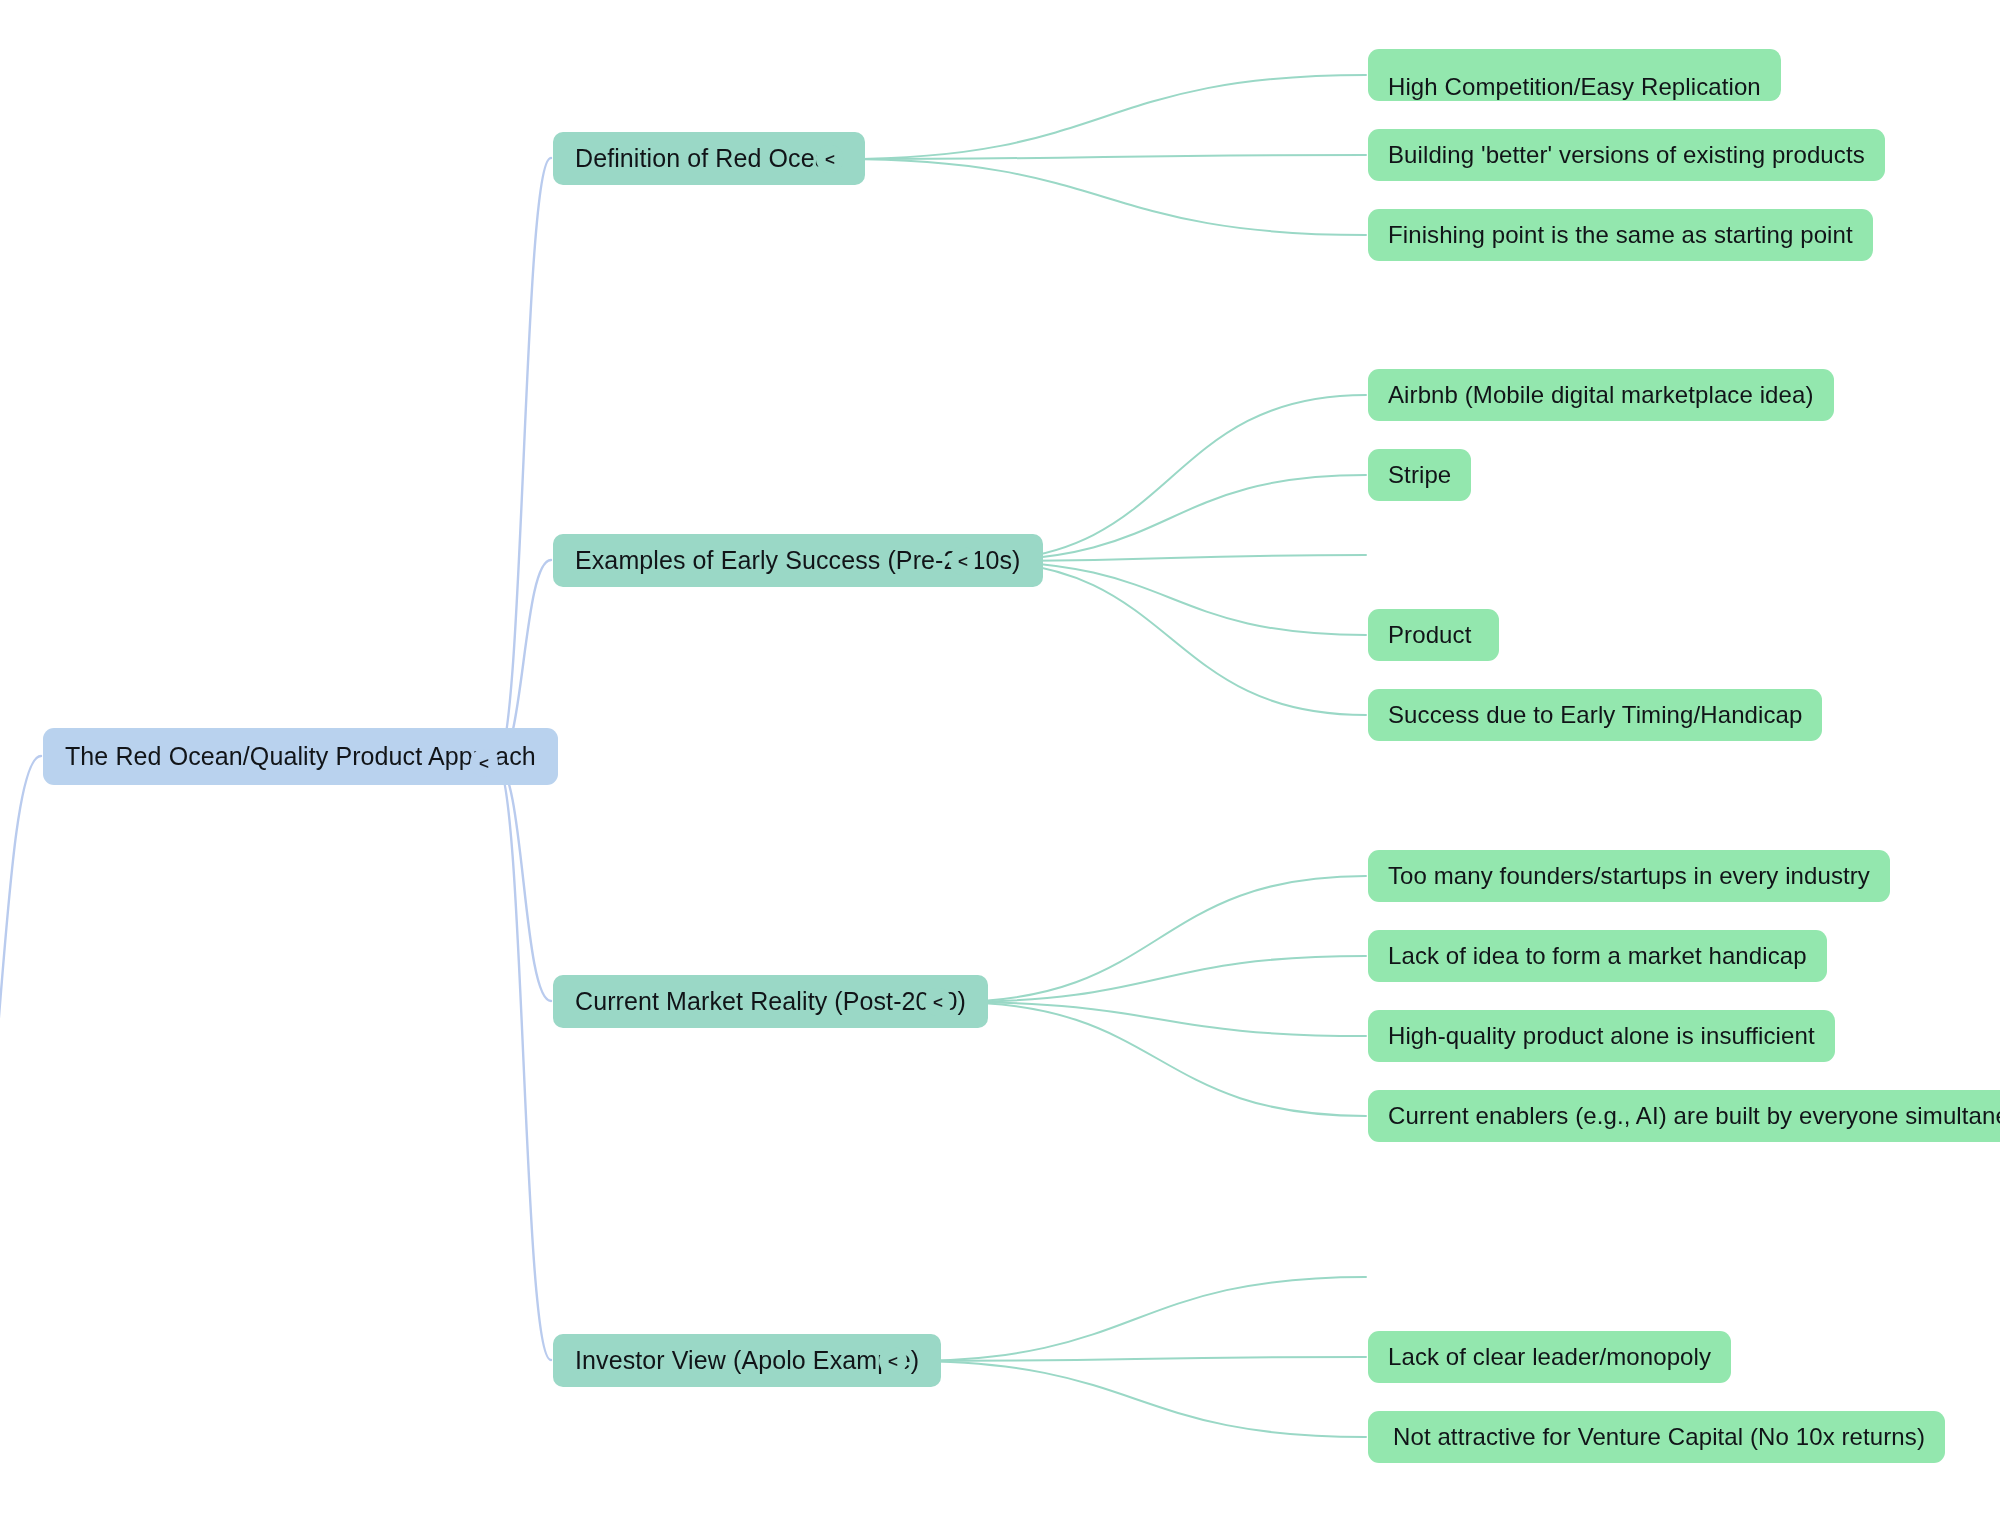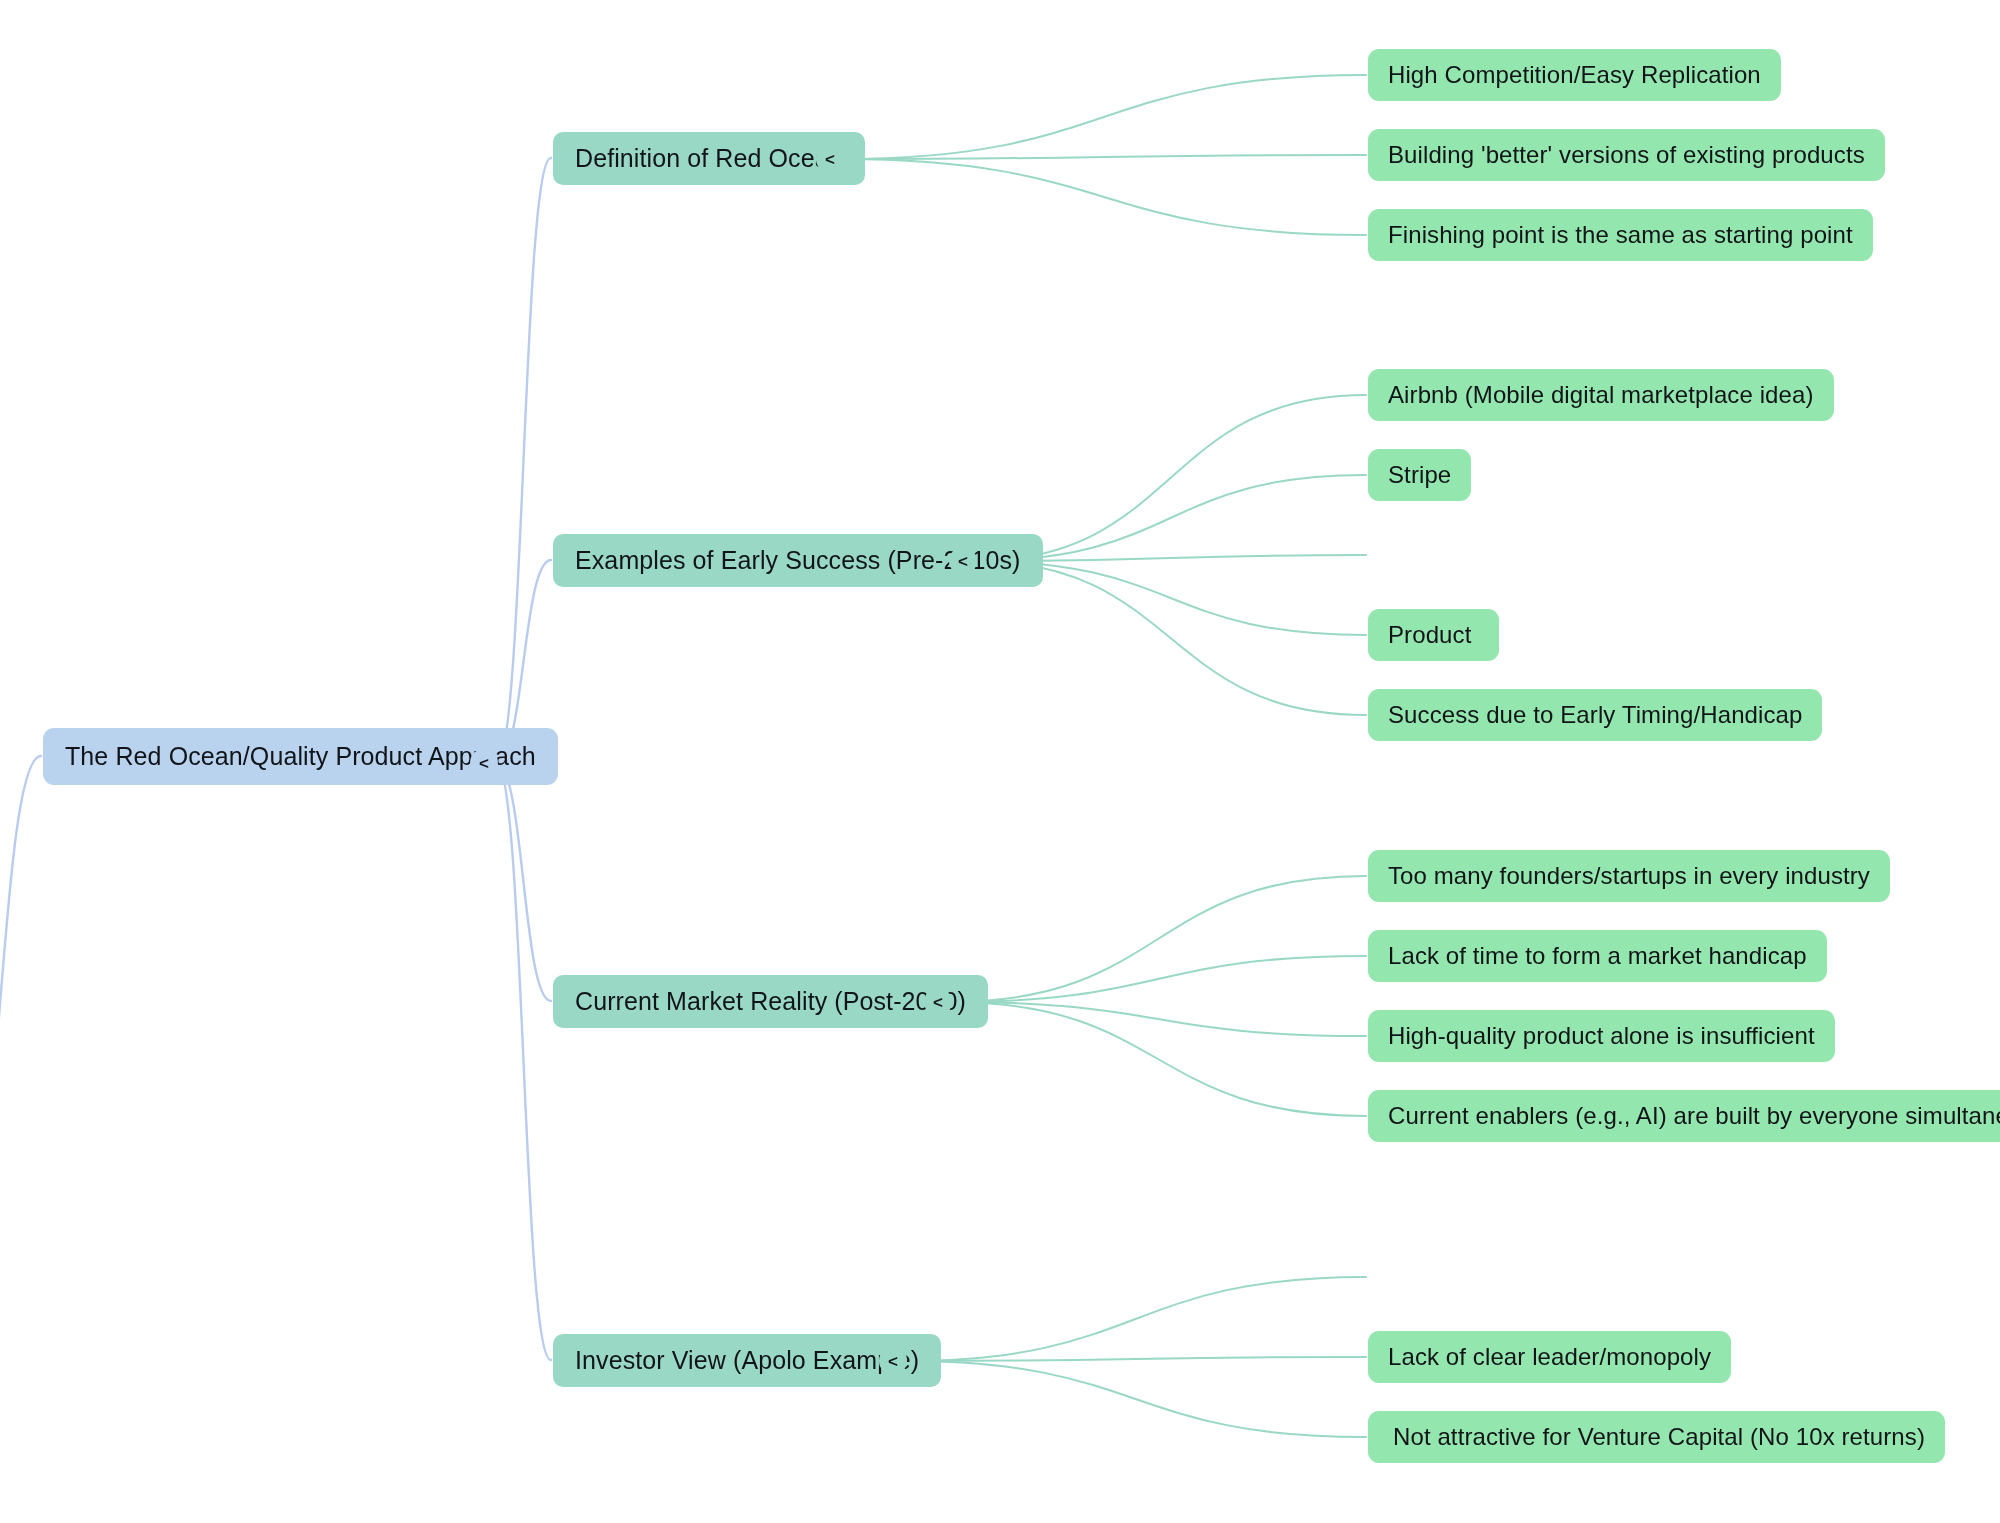--- a/index.html
+++ b/index.html
@@ -104,21 +104,21 @@
       <path d="M 905 1361 C 1144.72 1361, 1126.28 1437, 1366 1437" fill="none" stroke="#9ad8c6" stroke-width="2" stroke-linecap="round"></path>
     </svg>
 <div class="node node-root" style="left: 43px; top: 728px; min-width: 417px;">
       <span>The Red Ocean/Quality Product Approach</span>
     </div>
     <div class="toggle toggle-root" style="left: 470px; top: 749px;">&lt;</div>
     <div class="node node-branch" style="left: 553px; top: 132px; min-width: 253px;">
       <span>Definition of Red Ocean</span>
     </div>
     <div class="toggle toggle-branch" style="left: 816px; top: 145px;">&lt;</div>
-    <div class="node node-leaf" style="left: 1368px; top: 49px; min-width: 346px;">
+    <div class="node node-leaf" style="left: 1368px; top: 49px; min-width: 346px; align-items: flex-end;">
       <span>High Competition/Easy Replication</span>
     </div>
     <div class="node node-leaf" style="left: 1368px; top: 129px; min-width: 453px;">
       <span>Building 'better' versions of existing products</span>
     </div>
     <div class="node node-leaf" style="left: 1368px; top: 209px; min-width: 436px;">
       <span>Finishing point is the same as starting point</span>
     </div>
     <div class="node node-branch" style="left: 553px; top: 534px; min-width: 387px;">
       <span>Examples of Early Success (Pre-2010s)</span>
@@ -137,21 +137,21 @@
       <span>Success due to Early Timing/Handicap</span>
     </div>
     <div class="node node-branch" style="left: 553px; top: 975px; min-width: 355px;">
       <span>Current Market Reality (Post-2020)</span>
     </div>
     <div class="toggle toggle-branch" style="left: 924px; top: 988px;">&lt;</div>
     <div class="node node-leaf" style="left: 1368px; top: 850px; min-width: 455px;">
       <span>Too many founders/startups in every industry</span>
     </div>
     <div class="node node-leaf" style="left: 1368px; top: 930px; min-width: 400px;">
-      <span>Lack of time to form a market handicap</span>
+      <span>Lack of idea to form a market handicap</span>
     </div>
     <div class="node node-leaf" style="left: 1368px; top: 1010px; min-width: 410px;">
       <span>High-quality product alone is insufficient</span>
     </div>
     <div class="node node-leaf" style="left: 1368px; top: 1090px; min-width: 604px;">
       <span>Current enablers (e.g., AI) are built by everyone simultaneously</span>
     </div>
     <div class="node node-branch" style="left: 553px; top: 1334px; min-width: 317px;">
       <span>Investor View (Apolo Example)</span>
     </div>

